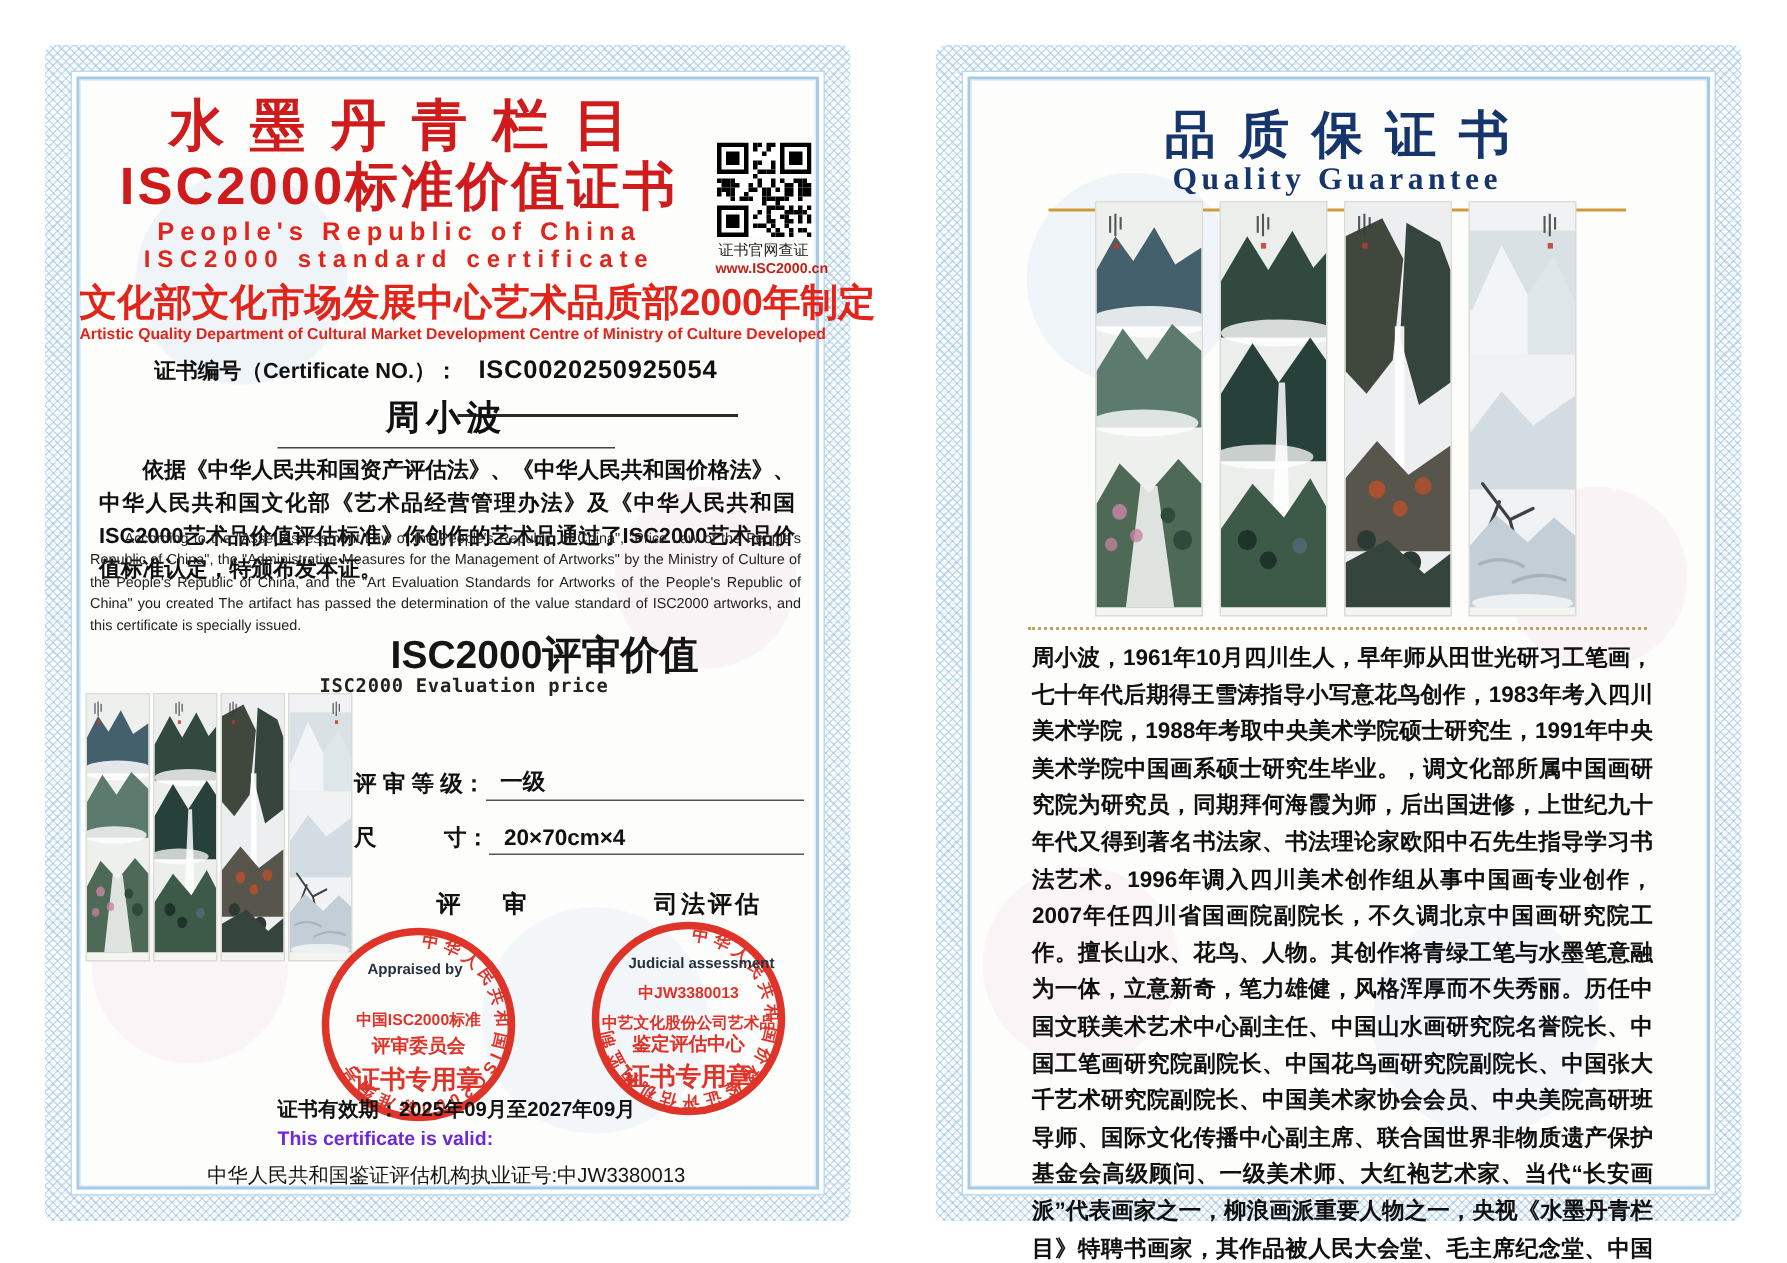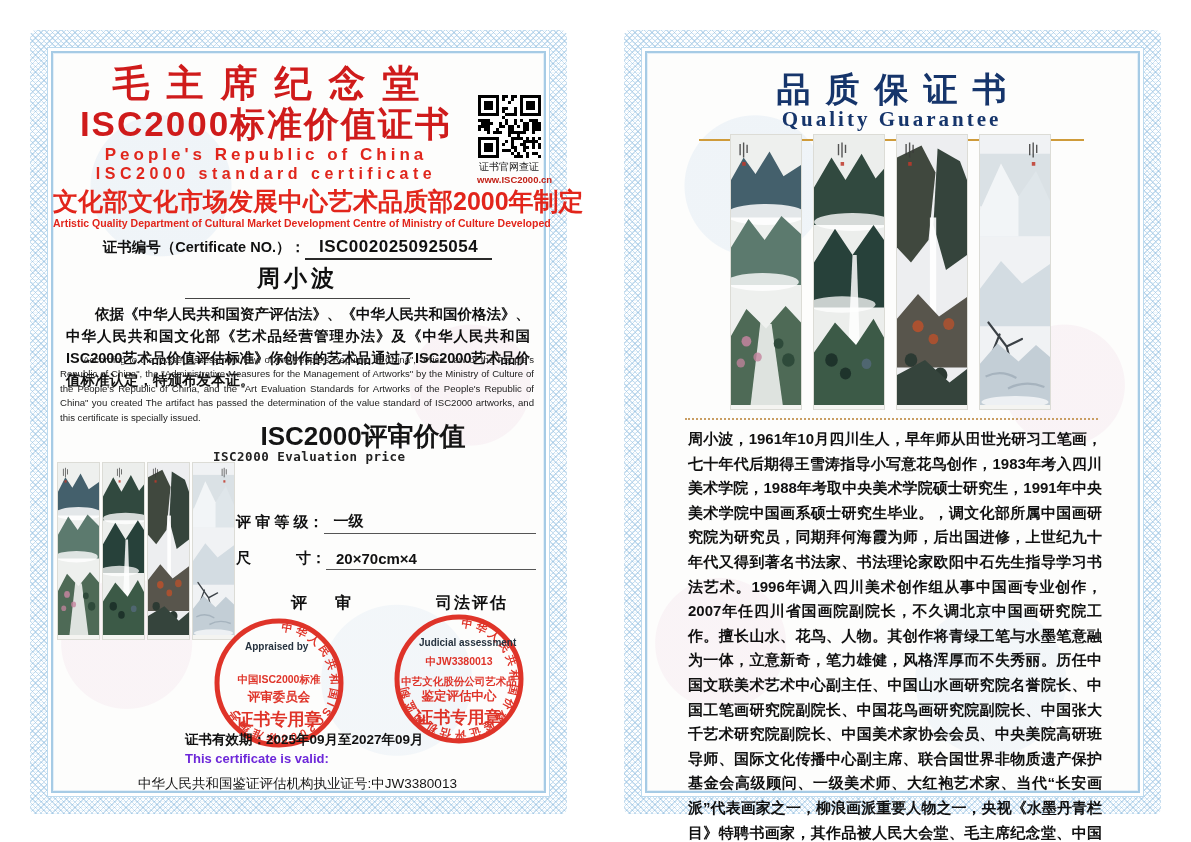--- a/index.html
+++ b/index.html
@@ -38,21 +38,21 @@
      letter-spacing:4.5px;white-space:nowrap;}
   #l-qr{top:42px;left:424px;width:64px;text-align:center;}
   #l-qr svg{display:block;margin:0 auto;}
   #l-qr .qr-caption{display:block;font-size:10px;color:#222;margin-top:2px;white-space:nowrap;}
   #l-qr .qr-url{display:block;font-size:9.5px;font-weight:bold;color:#c22016;white-space:nowrap;}
   #l-banner-cn{top:132px;left:0;width:489px;text-align:center;font-size:25px;font-weight:900;color:#e2251b;white-space:nowrap;}
   #l-banner-en{top:164px;left:0;width:489px;text-align:center;font-size:10.5px;font-weight:bold;color:#e2251b;white-space:nowrap;}
   #l-certno-row{top:184px;left:0;width:489px;text-align:center;white-space:nowrap;}
   #l-certno-row .lbl{font-size:14.5px;font-weight:bold;}
   #l-certno-row .num{display:inline-block;font-size:17px;font-weight:900;letter-spacing:.5px;
-     border-bottom:2px solid #2a2a2a;padding:0 14px 1px;}
+     border-bottom:2px solid #2a2a2a;padding:0 14px 19px;}
   #l-name{top:210px;left:0;width:489px;text-align:center;}
   #l-name span{display:inline-block;font-size:23px;font-weight:900;letter-spacing:4px;
      border-bottom:1.5px solid #444;padding:0 72px 4px;}
   #l-statement-cn{top:250px;left:13px;width:464px;font-size:14.5px;font-weight:bold;line-height:1.52;
      text-align:justify;text-indent:2em;color:#101010;}
   #l-statement-en{top:300px;left:7px;width:474px;font-size:9.6px;line-height:1.5;color:#222;
      text-align:justify;text-indent:2.4em;}
   #l-eval-title{top:366px;left:160px;width:300px;text-align:center;font-size:26px;font-weight:900;color:#151515;}
   #l-eval-sub{top:396px;left:160px;width:300px;text-align:left;font-size:12.5px;font-weight:bold;
      font-family:"DejaVu Sans Mono",monospace;letter-spacing:.5px;color:#222;}
@@ -88,21 +88,21 @@
   .painting-box{background:#f4f4f1;box-shadow:0 0 0 1px #dcdcd6;}
 </style>
 </head>
 <body>
 
 <div id="page">
 
   <div id="cert-left" class="cert-frame">
     <div class="cert-inner">
 
-      <div id="l-title-cn1" class="abs red1">毛主席纪念堂</div>
+      <div id="l-title-cn1" class="abs red1">水墨丹青栏目</div>
       <div id="l-title-cn2" class="abs red1">ISC2000标准价值证书</div>
       <div id="l-title-en1" class="abs red2">People's Republic of China</div>
       <div id="l-title-en2" class="abs red2">ISC2000 standard certificate</div>
 
       <div id="l-qr" class="abs">
         <span id="qr-code-holder"><svg width="63" height="63" viewBox="0 0 63 63">
        <rect width="63" height="63" fill="#fff"></rect>
               <rect x="24" y="0" width="3" height="3" fill="#000"></rect>
               <rect x="27" y="0" width="3" height="3" fill="#000"></rect>
               <rect x="33" y="0" width="3" height="3" fill="#000"></rect>

